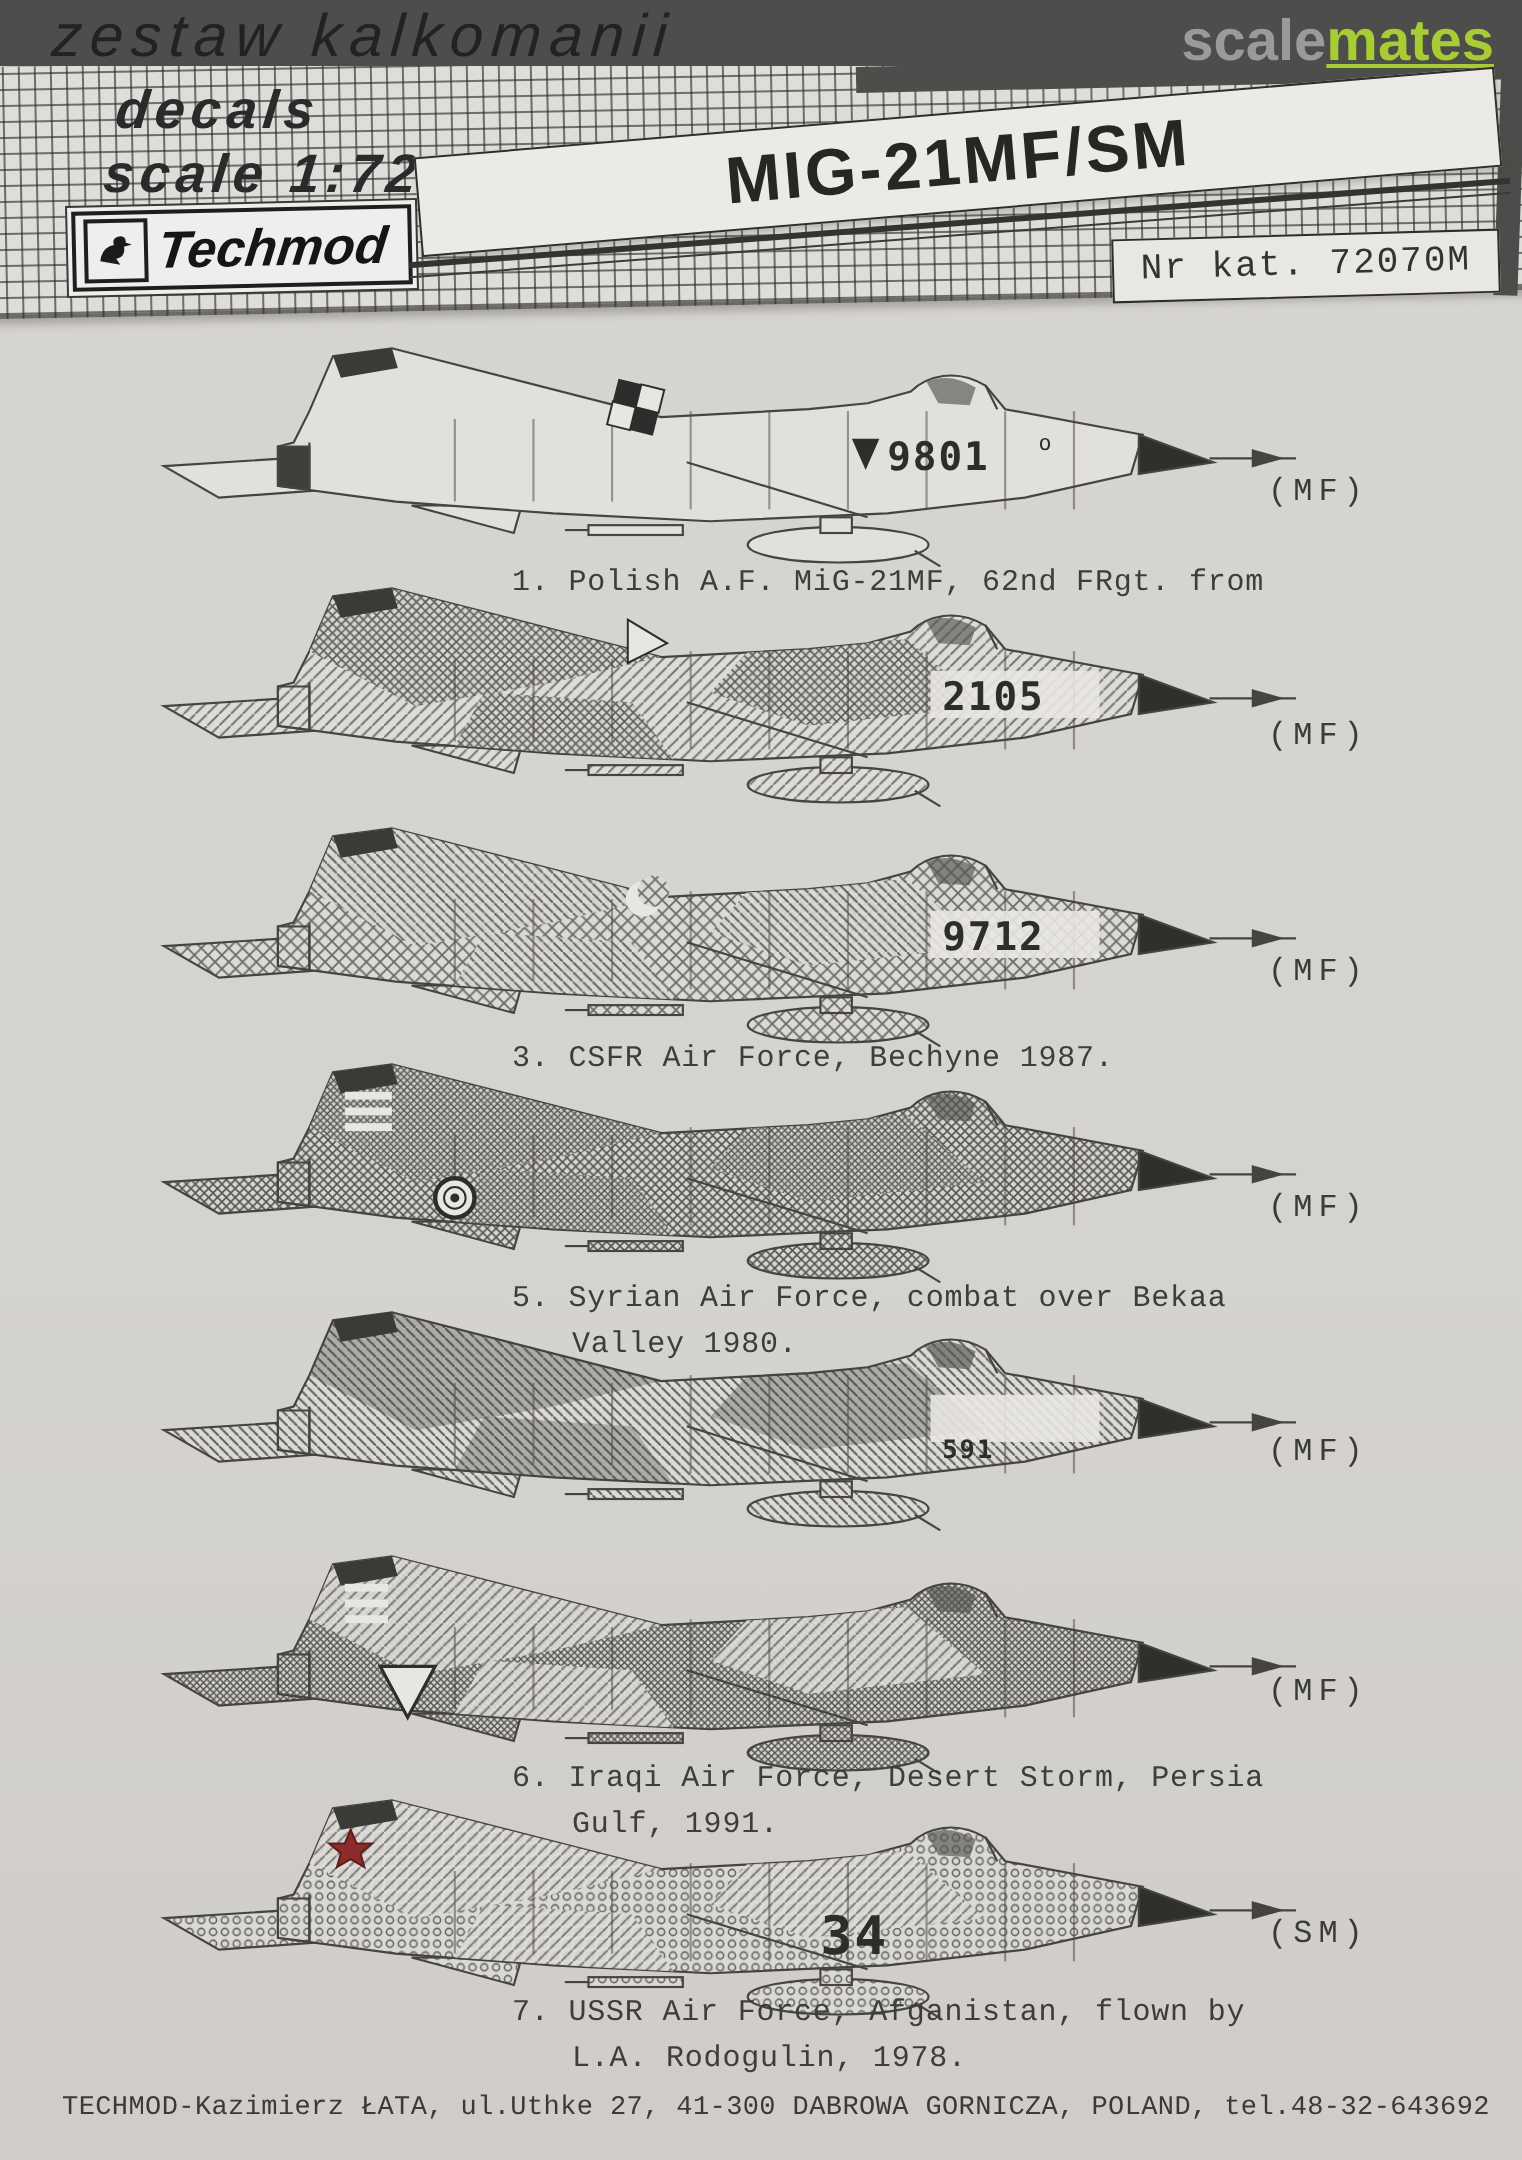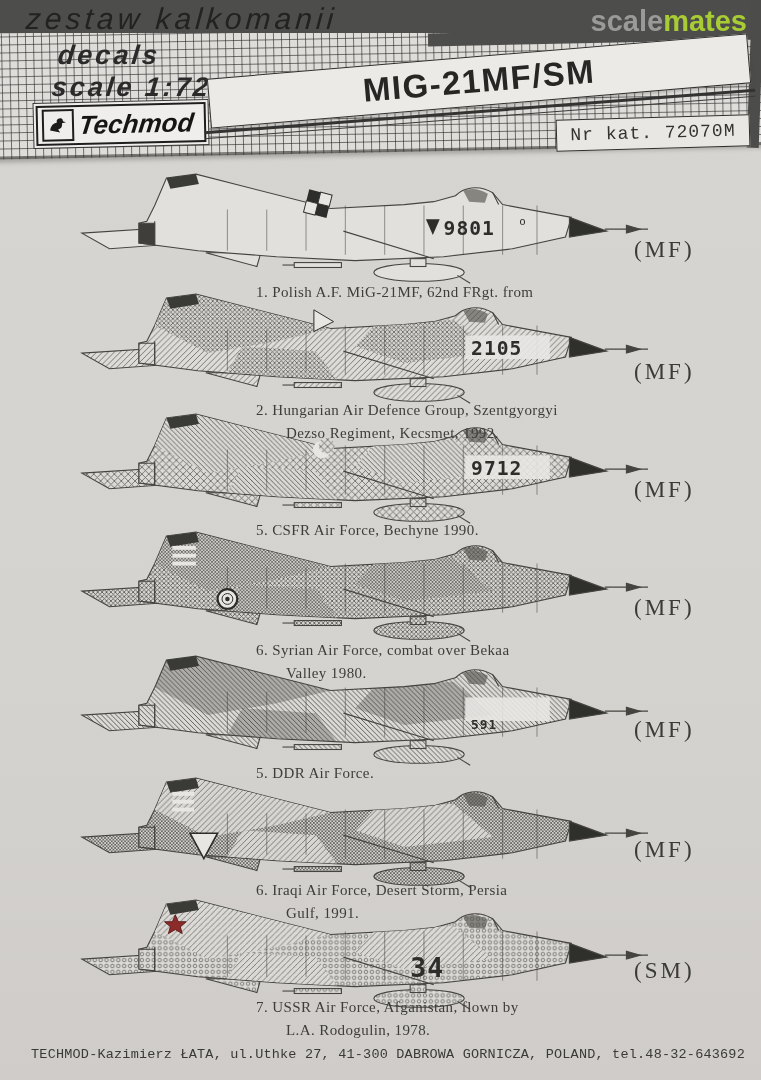--- a/index.html
+++ b/index.html
@@ -49,26 +49,26 @@
   .nrkat-box{
     position:absolute;left:556px;top:117px;width:192px;height:30px;background:#e9e7e4;
     border:1.5px solid #2d2d2b;transform:rotate(-1.6deg);
     display:flex;align-items:center;justify-content:center;
   }
   .nrkat-text{font-family:"Liberation Mono",monospace;font-size:18px;letter-spacing:1px;color:#33332f;white-space:nowrap;}
   
   .aircraft-slot{position:absolute;left:80px;width:570px;height:133px;}
   .aircraft-slot svg{width:100%;height:100%;display:block;}
   .variant-label{
-    position:absolute;left:634px;font-family:Liberation Serif, serif;
-    font-size:23px;letter-spacing:3px;color:#3b3b37;white-space:nowrap;
+    position:absolute;left:634px;font-family:Liberation Mono, monospace;
+    font-size:16px;letter-spacing:3px;color:#3b3b37;white-space:nowrap;
   }
   .caption{
     position:absolute;left:256px;width:420px;
-    font-family:Liberation Serif, serif;font-size:15px;line-height:22.5px;
+    font-family:Liberation Mono, monospace;font-size:15px;line-height:22.5px;
     letter-spacing:.4px;color:#3d3d39;
   }
   .caption .l2{display:block;padding-left:30px;}
   .footer{
     position:absolute;left:28px;top:1047px;width:720px;
     font-family:"Liberation Mono",monospace;font-size:13.5px;letter-spacing:.2px;color:#3a3a36;
     white-space:nowrap;
     text-align:center;
   }
   .defs-holder{position:absolute;width:0;height:0;overflow:hidden;}
@@ -113,21 +113,21 @@
   <div class="grid-paper"></div>
   <div class="top-band"></div>
   <div class="band-ext"></div>
   <div class="edge-right"></div>
 
   <div class="hand-title">zestaw kalkomanii</div>
   <div class="hand-decals">decals</div>
   <div class="hand-scale">scale 1:72</div>
 
   <div class="scalemates">
-    <span id="wm1" style="color: rgb(154, 154, 154); margin-left: 37px;">scale</span><span id="wm2" style="color: rgb(168, 204, 51);">mates</span>
+    <span id="wm1" style="color: rgb(154, 154, 154); margin-left: 37px;">scale</span><span id="wm2" style="color: rgb(168, 204, 51); text-decoration: underline;">mates</span>
   </div>
 
   <div class="techmod-box">
     <span class="techmod-bird">
       <svg width="22" height="22" viewBox="0 0 22 22">
           <path d="M3,16 Q4,9 10,8 Q9,5 12,4 Q16,3 16,7 L19,8 L15,9 Q16,14 11,15 L13,18 L8,17 Z" fill="#1c1c1a"></path>
         </svg>
     </span>
     <span class="techmod-text">Techmod</span>
   </div>
@@ -432,33 +432,26 @@
   <span class="variant-label" style="top:359px">(MF)</span>
   <span class="variant-label" style="top:477px">(MF)</span>
   <span class="variant-label" style="top:595px">(MF)</span>
   <span class="variant-label" style="top:717px">(MF)</span>
   <span class="variant-label" style="top:837px">(MF)</span>
   <span class="variant-label" style="top:958px">(SM)</span>
 
   <div class="caption" style="top:281px">
     <span>1. Polish A.F. MiG-21MF, 62nd FRgt. from</span>
   </div>
-  <div class="caption" style="top:399px">
-    <span>2. Hungarian Air Defence Group, Szentgyorgyi</span>
-    <span class="l2">Dezso Regiment, Kecsmet, 1992.</span>
-  </div>
   <div class="caption" style="top:519px">
-    <span>5. CSFR Air Force, Bechyne 1990.</span>
+    <span>3. CSFR Air Force, Bechyne 1987.</span>
   </div>
   <div class="caption" style="top:639px">
-    <span>6. Syrian Air Force, combat over Bekaa</span>
+    <span>5. Syrian Air Force, combat over Bekaa</span>
     <span class="l2">Valley 1980.</span>
-  </div>
-  <div class="caption" style="top:762px">
-    <span>5. DDR Air Force.</span>
   </div>
   <div class="caption" style="top:879px">
     <span>6. Iraqi Air Force, Desert Storm, Persia</span>
     <span class="l2">Gulf, 1991.</span>
   </div>
   <div class="caption" style="top:996px">
     <span>7. USSR Air Force, Afganistan, flown by</span>
     <span class="l2">L.A. Rodogulin, 1978.</span>
   </div>
 

